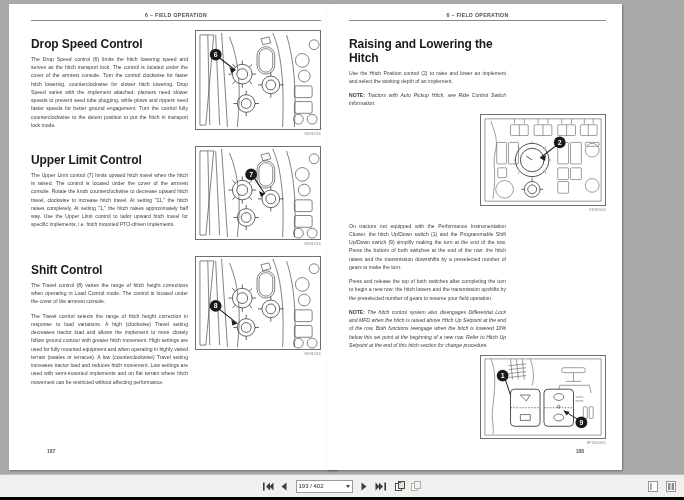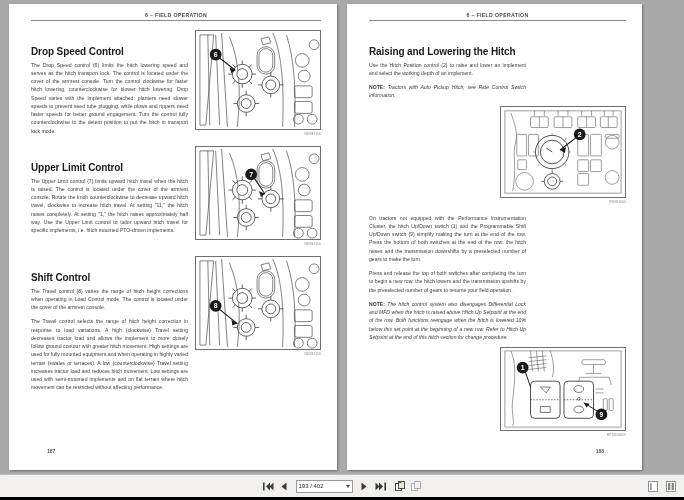--- a/index.html
+++ b/index.html
@@ -34,21 +34,21 @@
 
   .page {
     position: absolute;
     top: 4px;
     height: 466px;
     background: #ffffff;
     box-shadow: 1px 1px 2px rgba(0,0,0,0.35);
     overflow: hidden;
   }
   #page-left  { left: 9px;   width: 328px; }
-  #page-right { left: 347px; width: 283px; padding-left: 12px; }
+  #page-right { left: 327px; width: 283px; padding-left: 12px; }
 
   .page-inner {
     position: absolute;
     left: 22px;
     right: 16px;
     top: 8px;
     bottom: 6px;
   }
 
   
@@ -72,24 +72,24 @@
     width: 157px;
     float: left;
   }
   .figcol {
     width: 126px;
     float: right;
   }
   .clear { clear: both; }
 
   h2.sec {
-    font-size: 10px;
+    font-size: 12px;
     font-weight: bold;
     color: #1a1a1a;
-    margin: 16px 0 3px 0;
+    margin: 8px 0 3px 0;
     line-height: 1.15;
     letter-spacing: -0.1px;
   }
   p.body {
     font-size: 5.1px;
     line-height: 1.62;
     color: #3b3b3b;
     margin: 0 0 6px 0;
     text-align: justify;
   }

